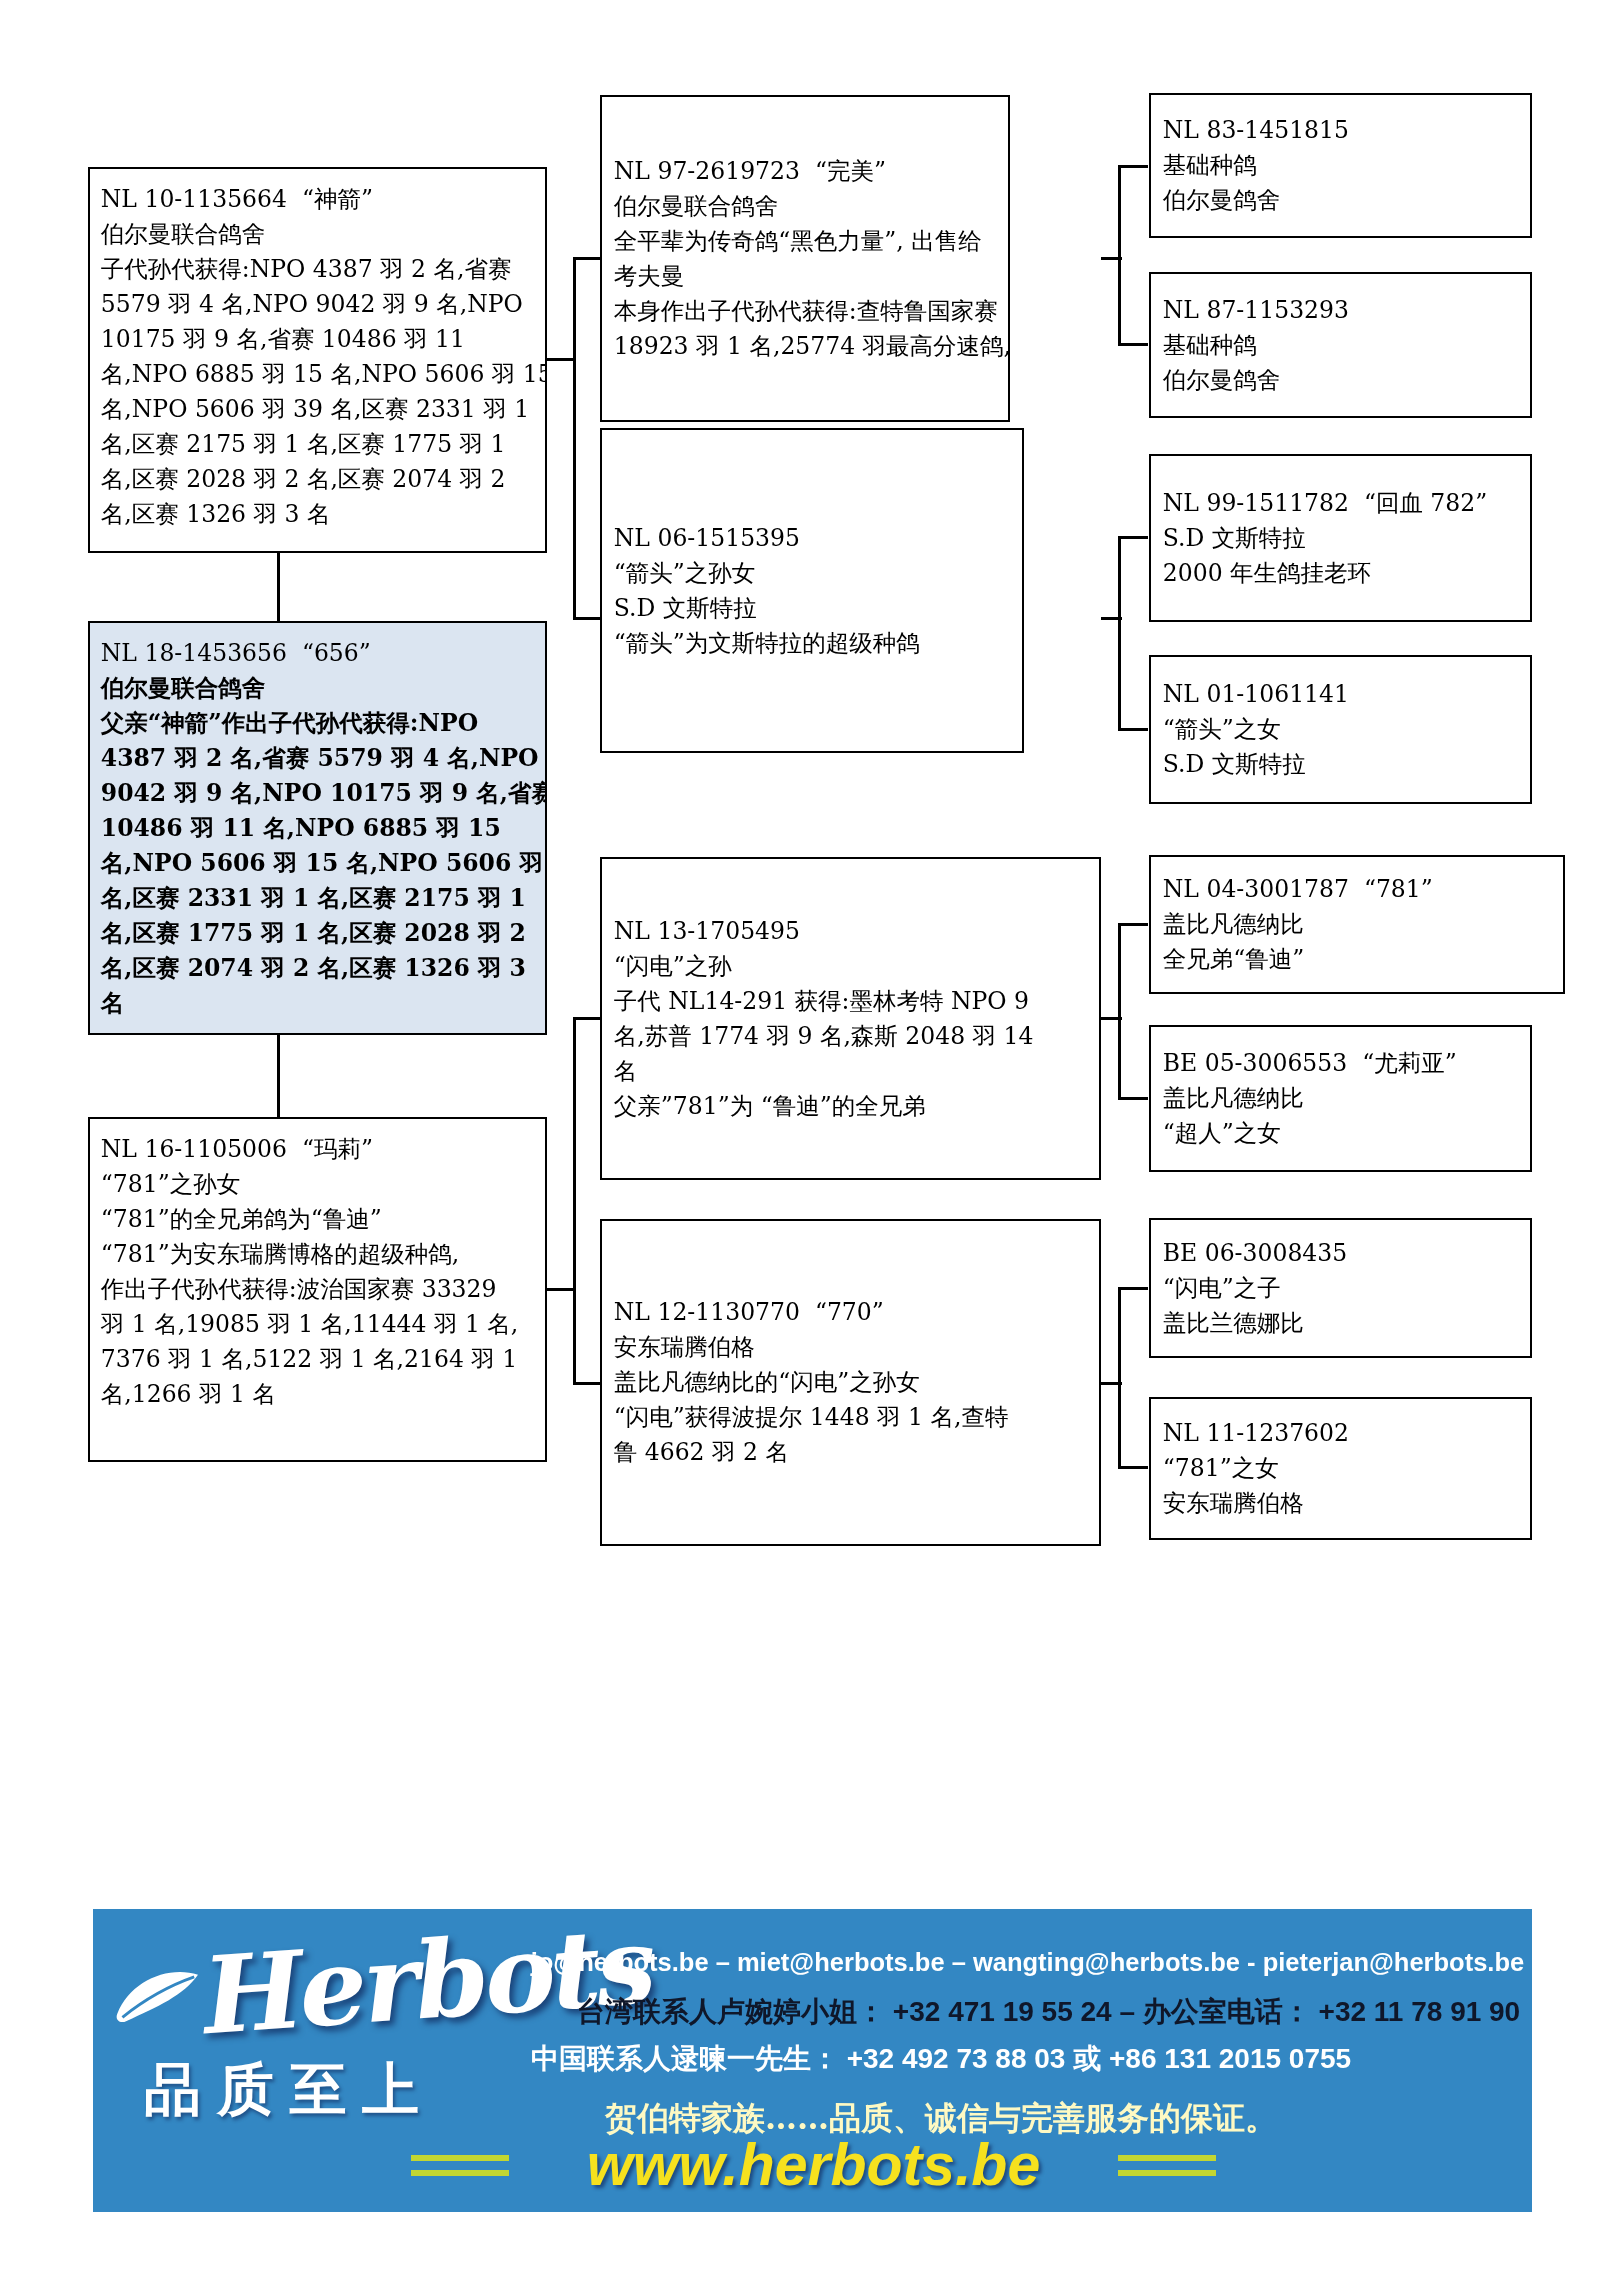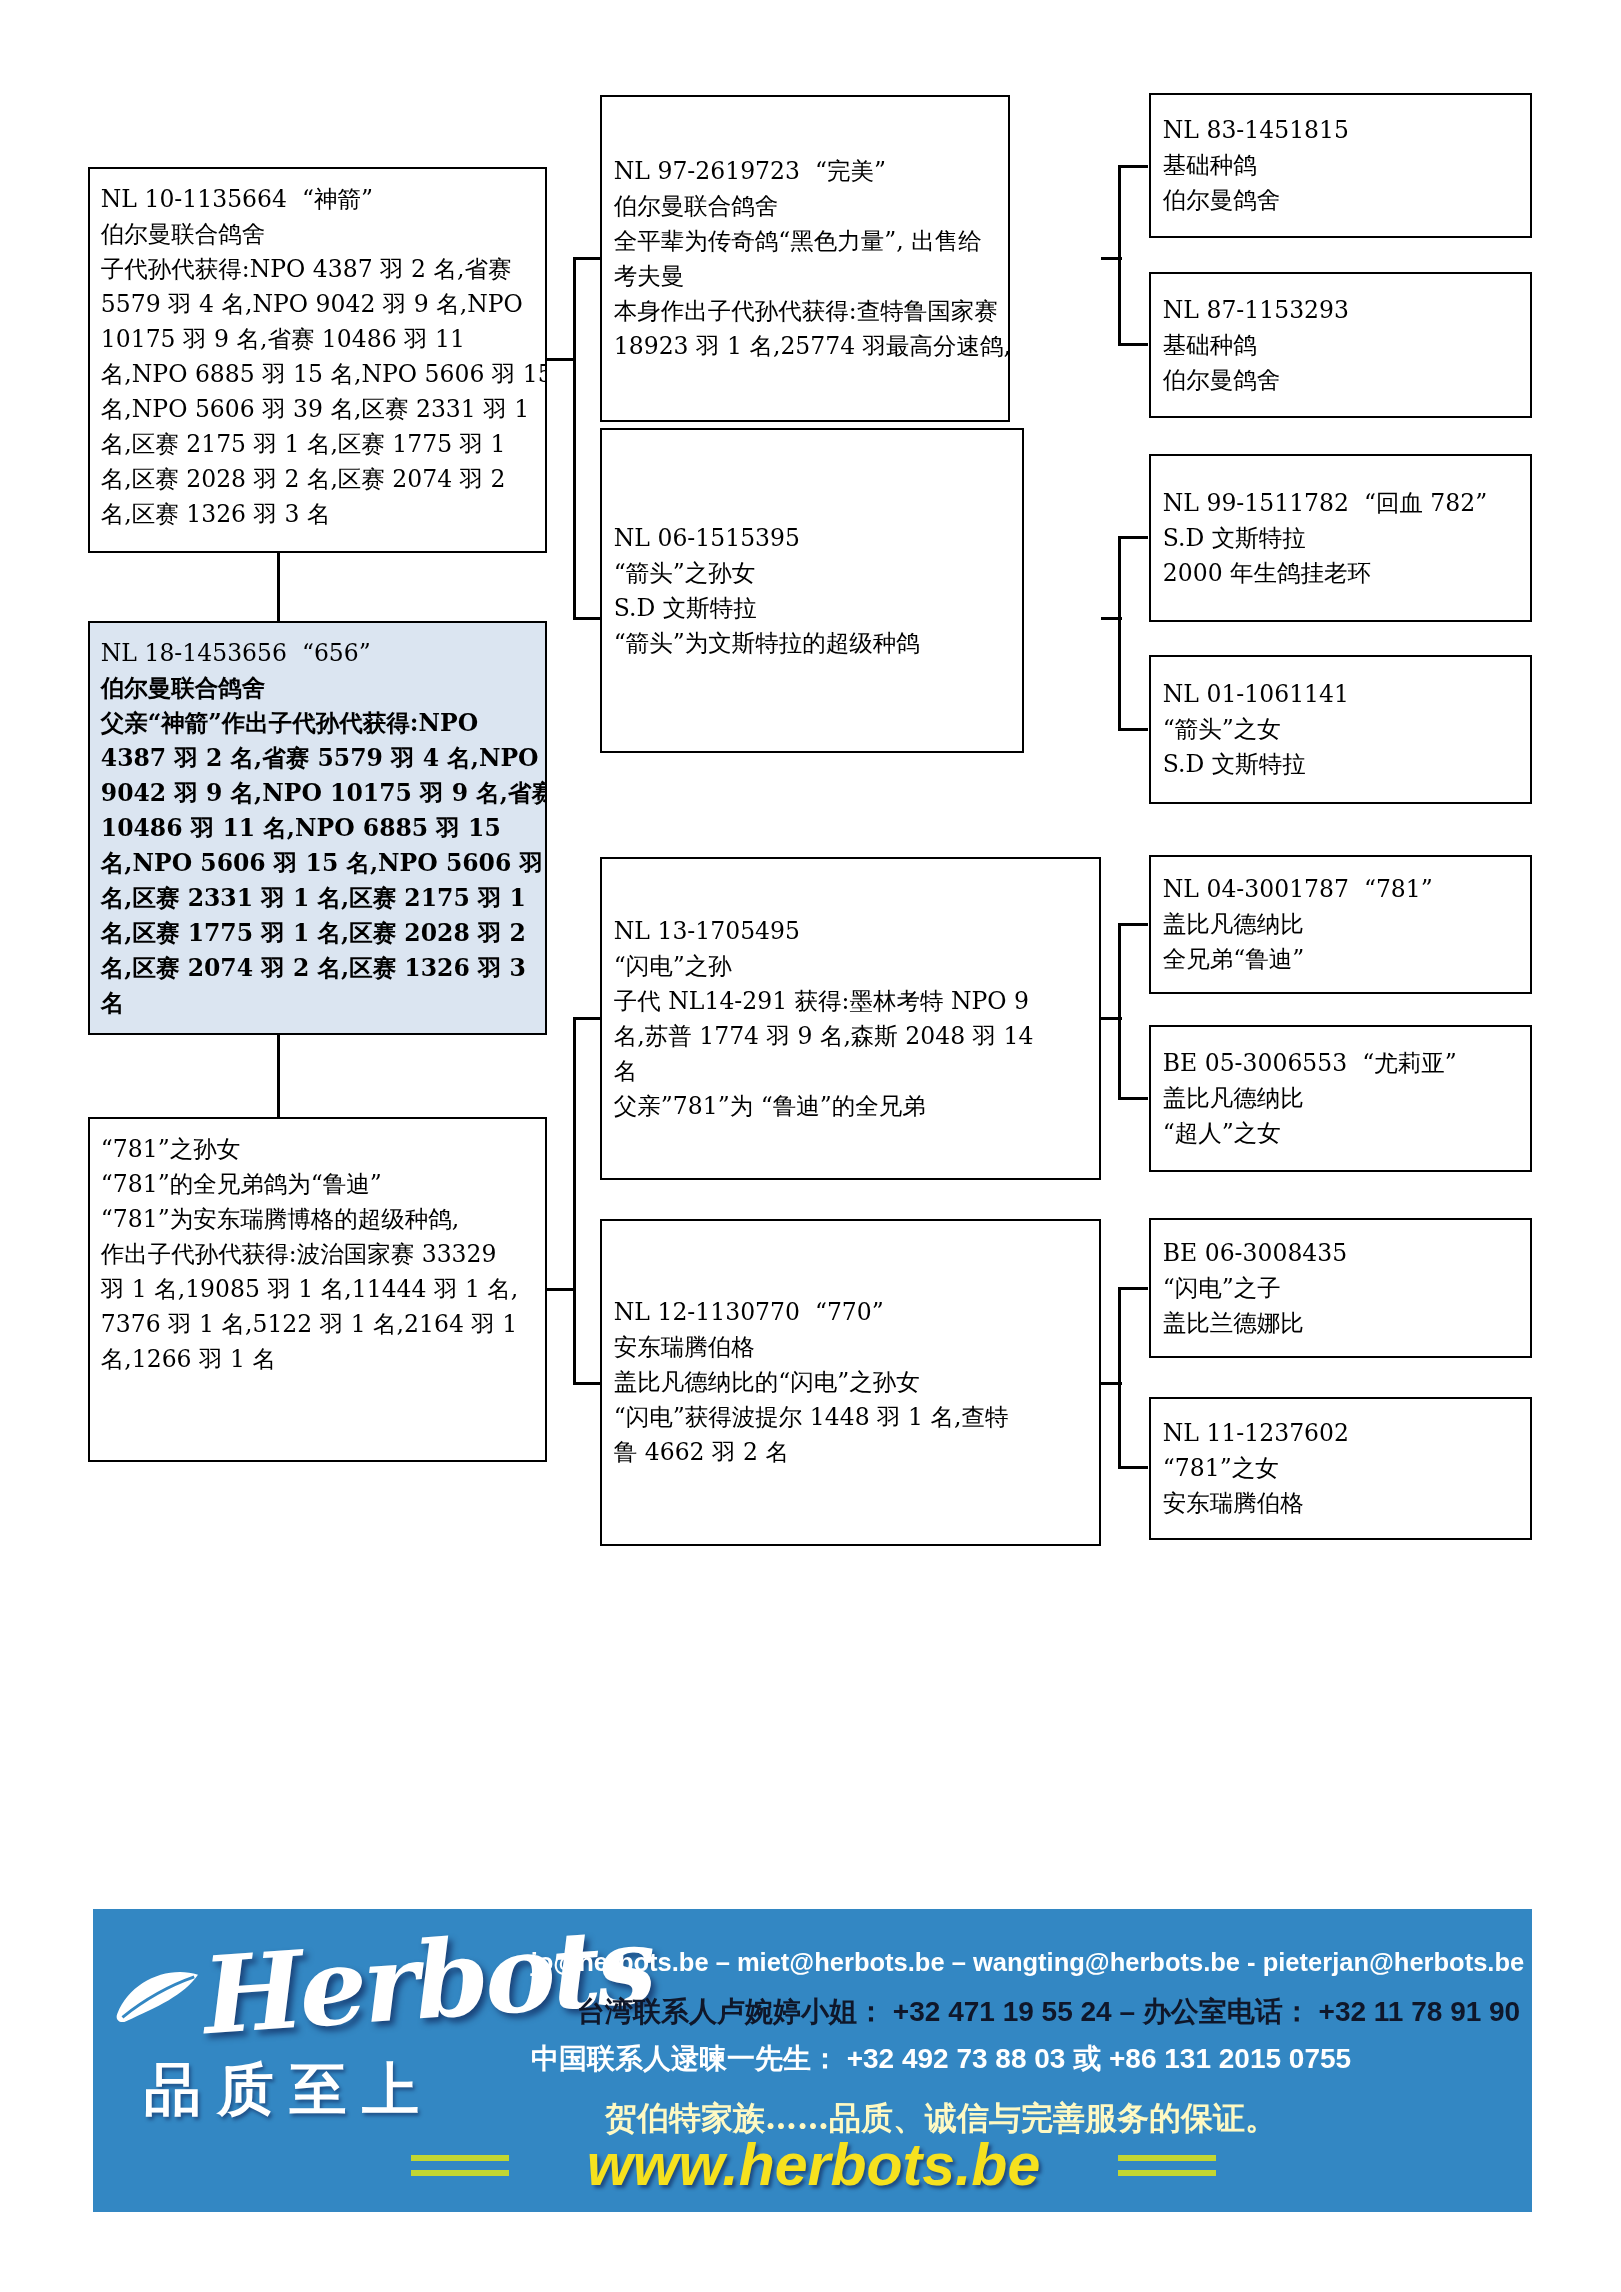--- a/index.html
+++ b/index.html
@@ -28,21 +28,21 @@
   .b-subject{left:88px;top:621px;width:459px;height:414px;}
   .b-mother{left:88px;top:1117px;width:459px;height:345px;}
   .b-g1{left:600px;top:95px;width:410px;height:327px;}
   .b-g2{left:600px;top:428px;width:424px;height:325px;text-align:right;}
   .b-g3{left:600px;top:857px;width:501px;height:323px;}
   .b-g4{left:600px;top:1219px;width:501px;height:327px;}
   .b-gg1{left:1149px;top:93px;width:383px;height:145px;}
   .b-gg2{left:1149px;top:272px;width:383px;height:146px;}
   .b-gg3{left:1149px;top:454px;width:383px;height:168px;}
   .b-gg4{left:1149px;top:655px;width:383px;height:149px;}
-  .b-gg5{left:1149px;top:855px;width:383px;height:139px;}
+  .b-gg5{left:1149px;top:855px;width:416px;height:139px;}
   .b-gg6{left:1149px;top:1025px;width:383px;height:147px;}
   .b-gg7{left:1149px;top:1218px;width:383px;height:140px;}
   .b-gg8{left:1149px;top:1397px;width:383px;height:143px;}
   
   .hline,.vline{position:absolute;background:#000;}
   .hline{height:2.9px;}
   .vline{width:2.9px;}
   
   .banner{
     position:absolute;left:93px;top:1909px;width:1439px;height:303px;
@@ -123,20 +123,21 @@
       <div class="ln">4387 羽 2 名,省赛 5579 羽 4 名,NPO</div>
       <div class="ln">9042 羽 9 名,NPO 10175 羽 9 名,省赛</div>
       <div class="ln">10486 羽 11 名,NPO 6885 羽 15</div>
       <div class="ln">名,NPO 5606 羽 15 名,NPO 5606 羽 39</div>
       <div class="ln">名,区赛 2331 羽 1 名,区赛 2175 羽 1</div>
       <div class="ln">名,区赛 1775 羽 1 名,区赛 2028 羽 2</div>
       <div class="ln">名,区赛 2074 羽 2 名,区赛 1326 羽 3</div>
       <div class="ln">名</div>
     </div>
   <div class="box topalign b-mother">
+      <div class="ln">NL 16-1105006  “玛莉”</div>
       <div class="ln">“781”之孙女</div>
       <div class="ln">“781”的全兄弟鸽为“鲁迪”</div>
       <div class="ln">“781”为安东瑞腾博格的超级种鸽,</div>
       <div class="ln">作出子代孙代获得:波治国家赛 33329</div>
       <div class="ln">羽 1 名,19085 羽 1 名,11444 羽 1 名,</div>
       <div class="ln">7376 羽 1 名,5122 羽 1 名,2164 羽 1</div>
       <div class="ln">名,1266 羽 1 名</div>
     </div>
 
   <div class="box centered b-g1">

